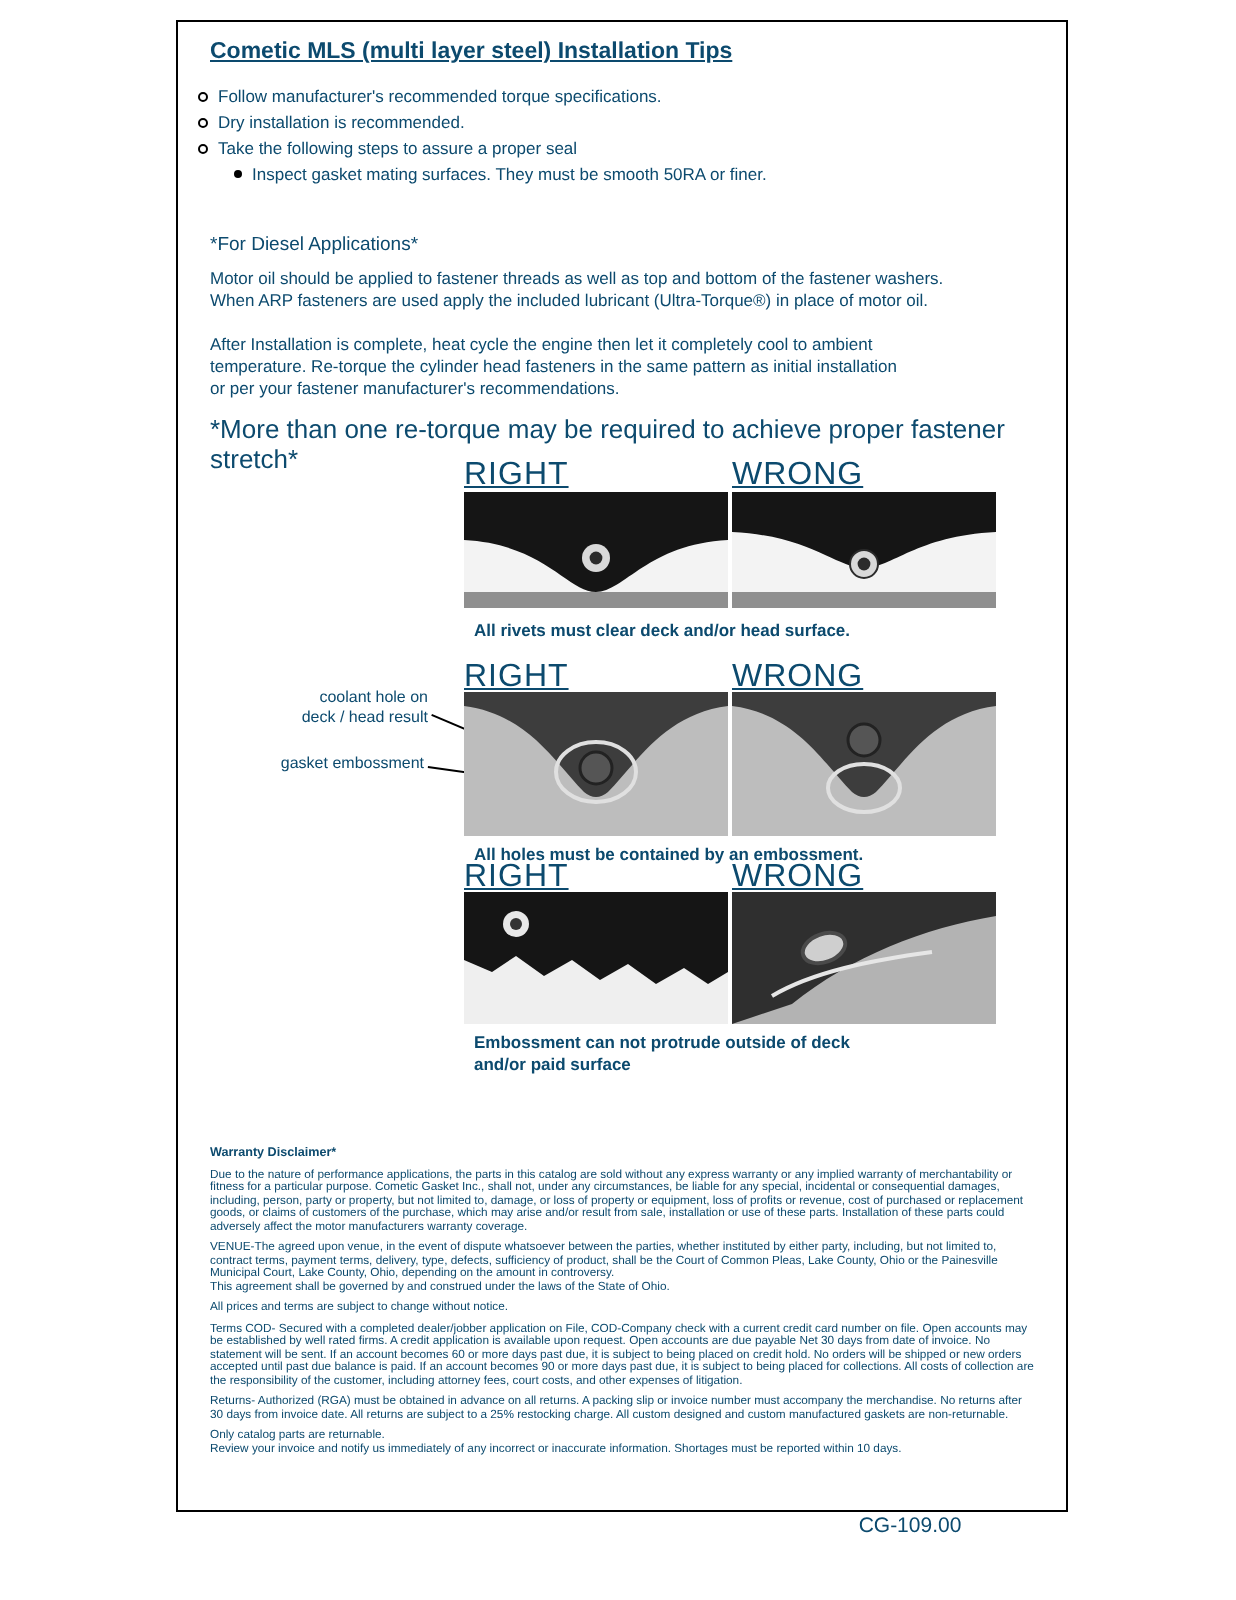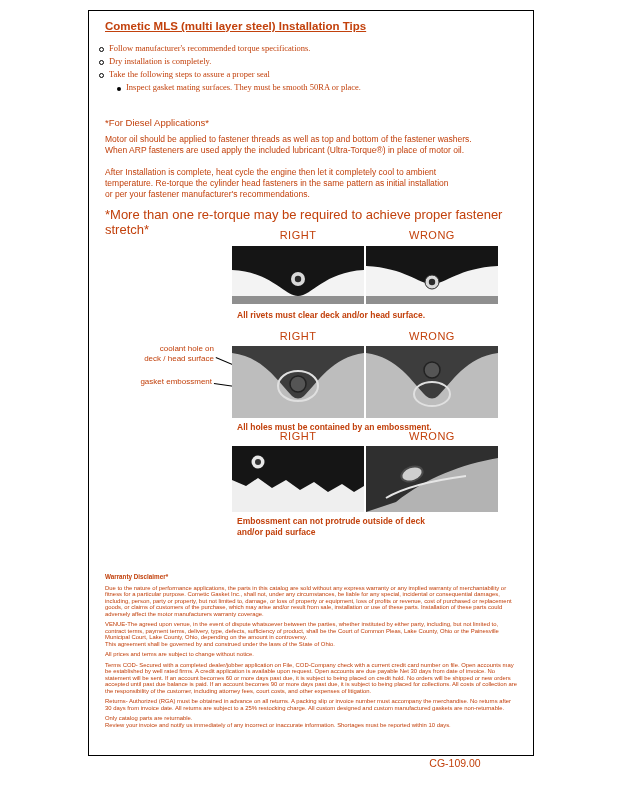--- a/index.html
+++ b/index.html
@@ -1,32 +1,32 @@
 <!DOCTYPE html>
 <html><head>
 <meta charset="utf-8">
 <style>
   html,body { margin:0; padding:0; background:#fff; }
   .page {
     position:relative; width:544px; height:800px; background:#ffffff;
-    font-family:"Liberation Sans", sans-serif; color:#c2410c; overflow:hidden;
+    font-family:"Liberation Sans", sans-serif; color:#0c4a6e; overflow:hidden;
   }
   .border-box { position:absolute; left:88px; top:10px; width:444px; height:744px; border:1px solid #000; }
   .abs { position:absolute; }
   .title { left:105px; top:20px; font-size:11.5px; font-weight:bold; text-decoration:underline; }
   .bullets { left:99px; top:43px; width:420px; font-size:8.5px; }
-  .b-row { display:flex; align-items:center; margin-bottom:3px;font-family:Liberation Serif, serif; }
+  .b-row { display:flex; align-items:flex-start; margin-bottom:3px; }
   .b-row.sub { margin-left:18px; }
   .dot-o { width:3px; height:3px; border:1px solid #000; border-radius:50%; margin:3px 5px 0 0; flex:0 0 auto; }
   .dot-f { width:4px; height:4px; background:#000; border-radius:50%; margin:3px 5px 0 0; flex:0 0 auto; }
   .diesel-heading { left:105px; top:117px; font-size:9.5px; font-weight:normal; }
   .para { left:105px; top:134px; width:404px; font-size:8.5px; line-height:11px; white-space:pre-line; }
   .para2 { top:167px; }
   .note { left:105px; top:207px; font-size:13px; }
-  .fig-label { width:132px; text-align:center; font-size:11px; letter-spacing:0.5px; }
+  .fig-label { width:132px; font-size:16px; letter-spacing:0.5px;text-decoration:underline; }
   .col-r { left:232px; } .col-w { left:366px; }
   .row1-lbl { top:229px; } .row2-lbl { top:330px; } .row3-lbl { top:430px; }
   .panel { width:132px; overflow:hidden; }
   .row1-panel { top:246px; height:58px; }
   .row2-panel { top:346px; height:72px; }
   .row3-panel { top:446px; height:66px; }
   .caption { left:237px; font-size:8.5px; white-space:pre-line; line-height:10.5px;font-weight:bold; }
   .cap1 { top:310px; } .cap2 { top:422px; } .cap3 { top:516px; }
   .ann { font-size:8px; line-height:9.5px; text-align:right; white-space:pre-line; }
   .ann1 { left:126px; top:344px; width:88px; }
@@ -47,29 +47,29 @@
 
   <div class="abs title">Cometic MLS (multi layer steel) Installation Tips</div>
 
   <div class="abs bullets">
     <div class="b-row">
         <span class="dot-o"></span>
         <span>Follow manufacturer's recommended torque specifications.</span>
       </div>
     <div class="b-row">
         <span class="dot-o"></span>
-        <span>Dry installation is completely.</span>
+        <span>Dry installation is recommended.</span>
       </div>
     <div class="b-row">
         <span class="dot-o"></span>
         <span>Take the following steps to assure a proper seal</span>
       </div>
     <div class="b-row sub">
         <span class="dot-f"></span>
-        <span>Inspect gasket mating surfaces.  They must be smooth 50RA or place.</span>
+        <span>Inspect gasket mating surfaces.  They must be smooth 50RA or finer.</span>
       </div>
   </div>
 
   <div class="abs diesel-heading">*For Diesel Applications*</div>
   <div class="abs para para2">After Installation is complete, heat cycle the engine then let it completely cool to ambient
 temperature. Re-torque the cylinder head fasteners in the same pattern as initial installation
 or per your fastener manufacturer's recommendations.</div>
   <div class="abs para">Motor oil should be applied to fastener threads as well as top and bottom of the fastener washers.
 When ARP fasteners are used apply the included lubricant (Ultra-Torque®) in place of motor oil.</div>
   <div class="abs note">*More than one re-torque may be required to achieve proper fastener stretch*</div>
@@ -92,21 +92,21 @@
       <rect y="50" width="132" height="8" fill="#8f8f8f"></rect>
       <circle cx="66" cy="36" r="7" fill="#d9d9d9" stroke="#2b2b2b" stroke-width="1"></circle>
       <circle cx="66" cy="36" r="3.2" fill="#2b2b2b"></circle>
     </svg>
   </div>
   <div class="abs caption cap1">All rivets must clear deck and/or head surface.</div>
 
   <div class="abs fig-label col-r row2-lbl">RIGHT</div>
   <div class="abs fig-label col-w row2-lbl">WRONG</div>
   <div class="abs ann ann1">coolant hole on
-deck / head surface</div>
+deck / head result</div>
   <div class="abs ann ann2">gasket embossment</div>
   <div class="leader leader1"></div>
   <div class="leader leader2"></div>
   <div class="abs panel col-r row2-panel">
     <svg width="132" height="72" viewBox="0 0 132 72">
       <rect width="132" height="72" fill="#bdbdbd"></rect>
       <path d="M0,0 H132 V7 C100,11 86,36 72,50 Q66,55 60,50 C46,36 32,11 0,7 Z" fill="#3d3d3d"></path>
       <ellipse cx="66" cy="40" rx="20" ry="15" fill="none" stroke="#e0e0e0" stroke-width="2"></ellipse>
       <circle cx="66" cy="38" r="8" fill="#555555" stroke="#222222" stroke-width="1.5"></circle>
     </svg>

